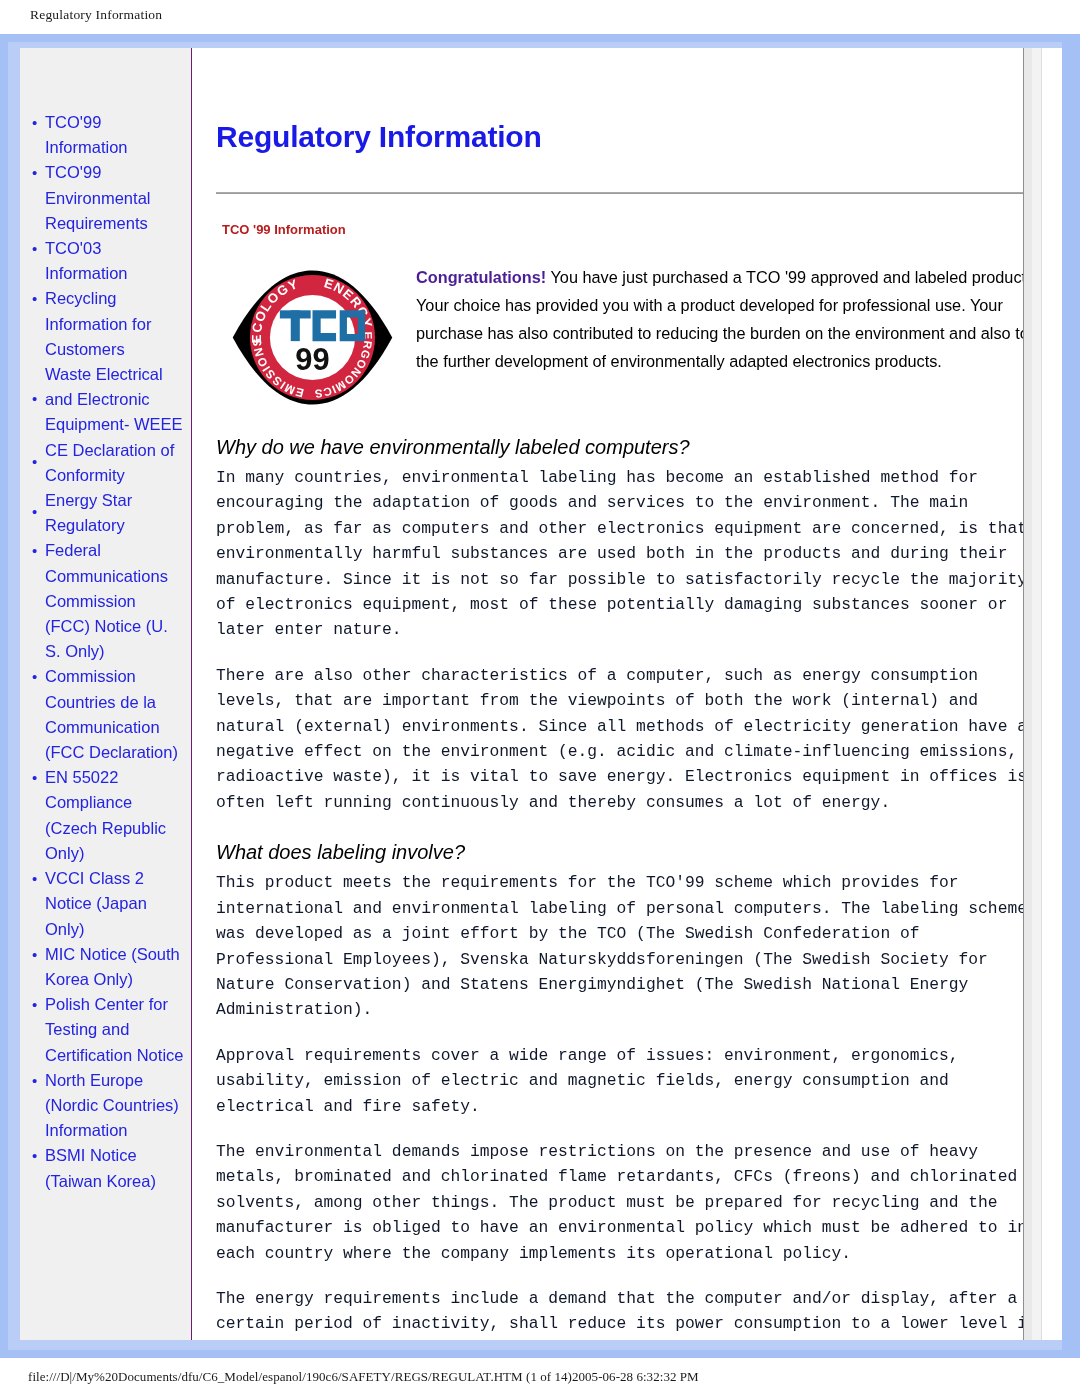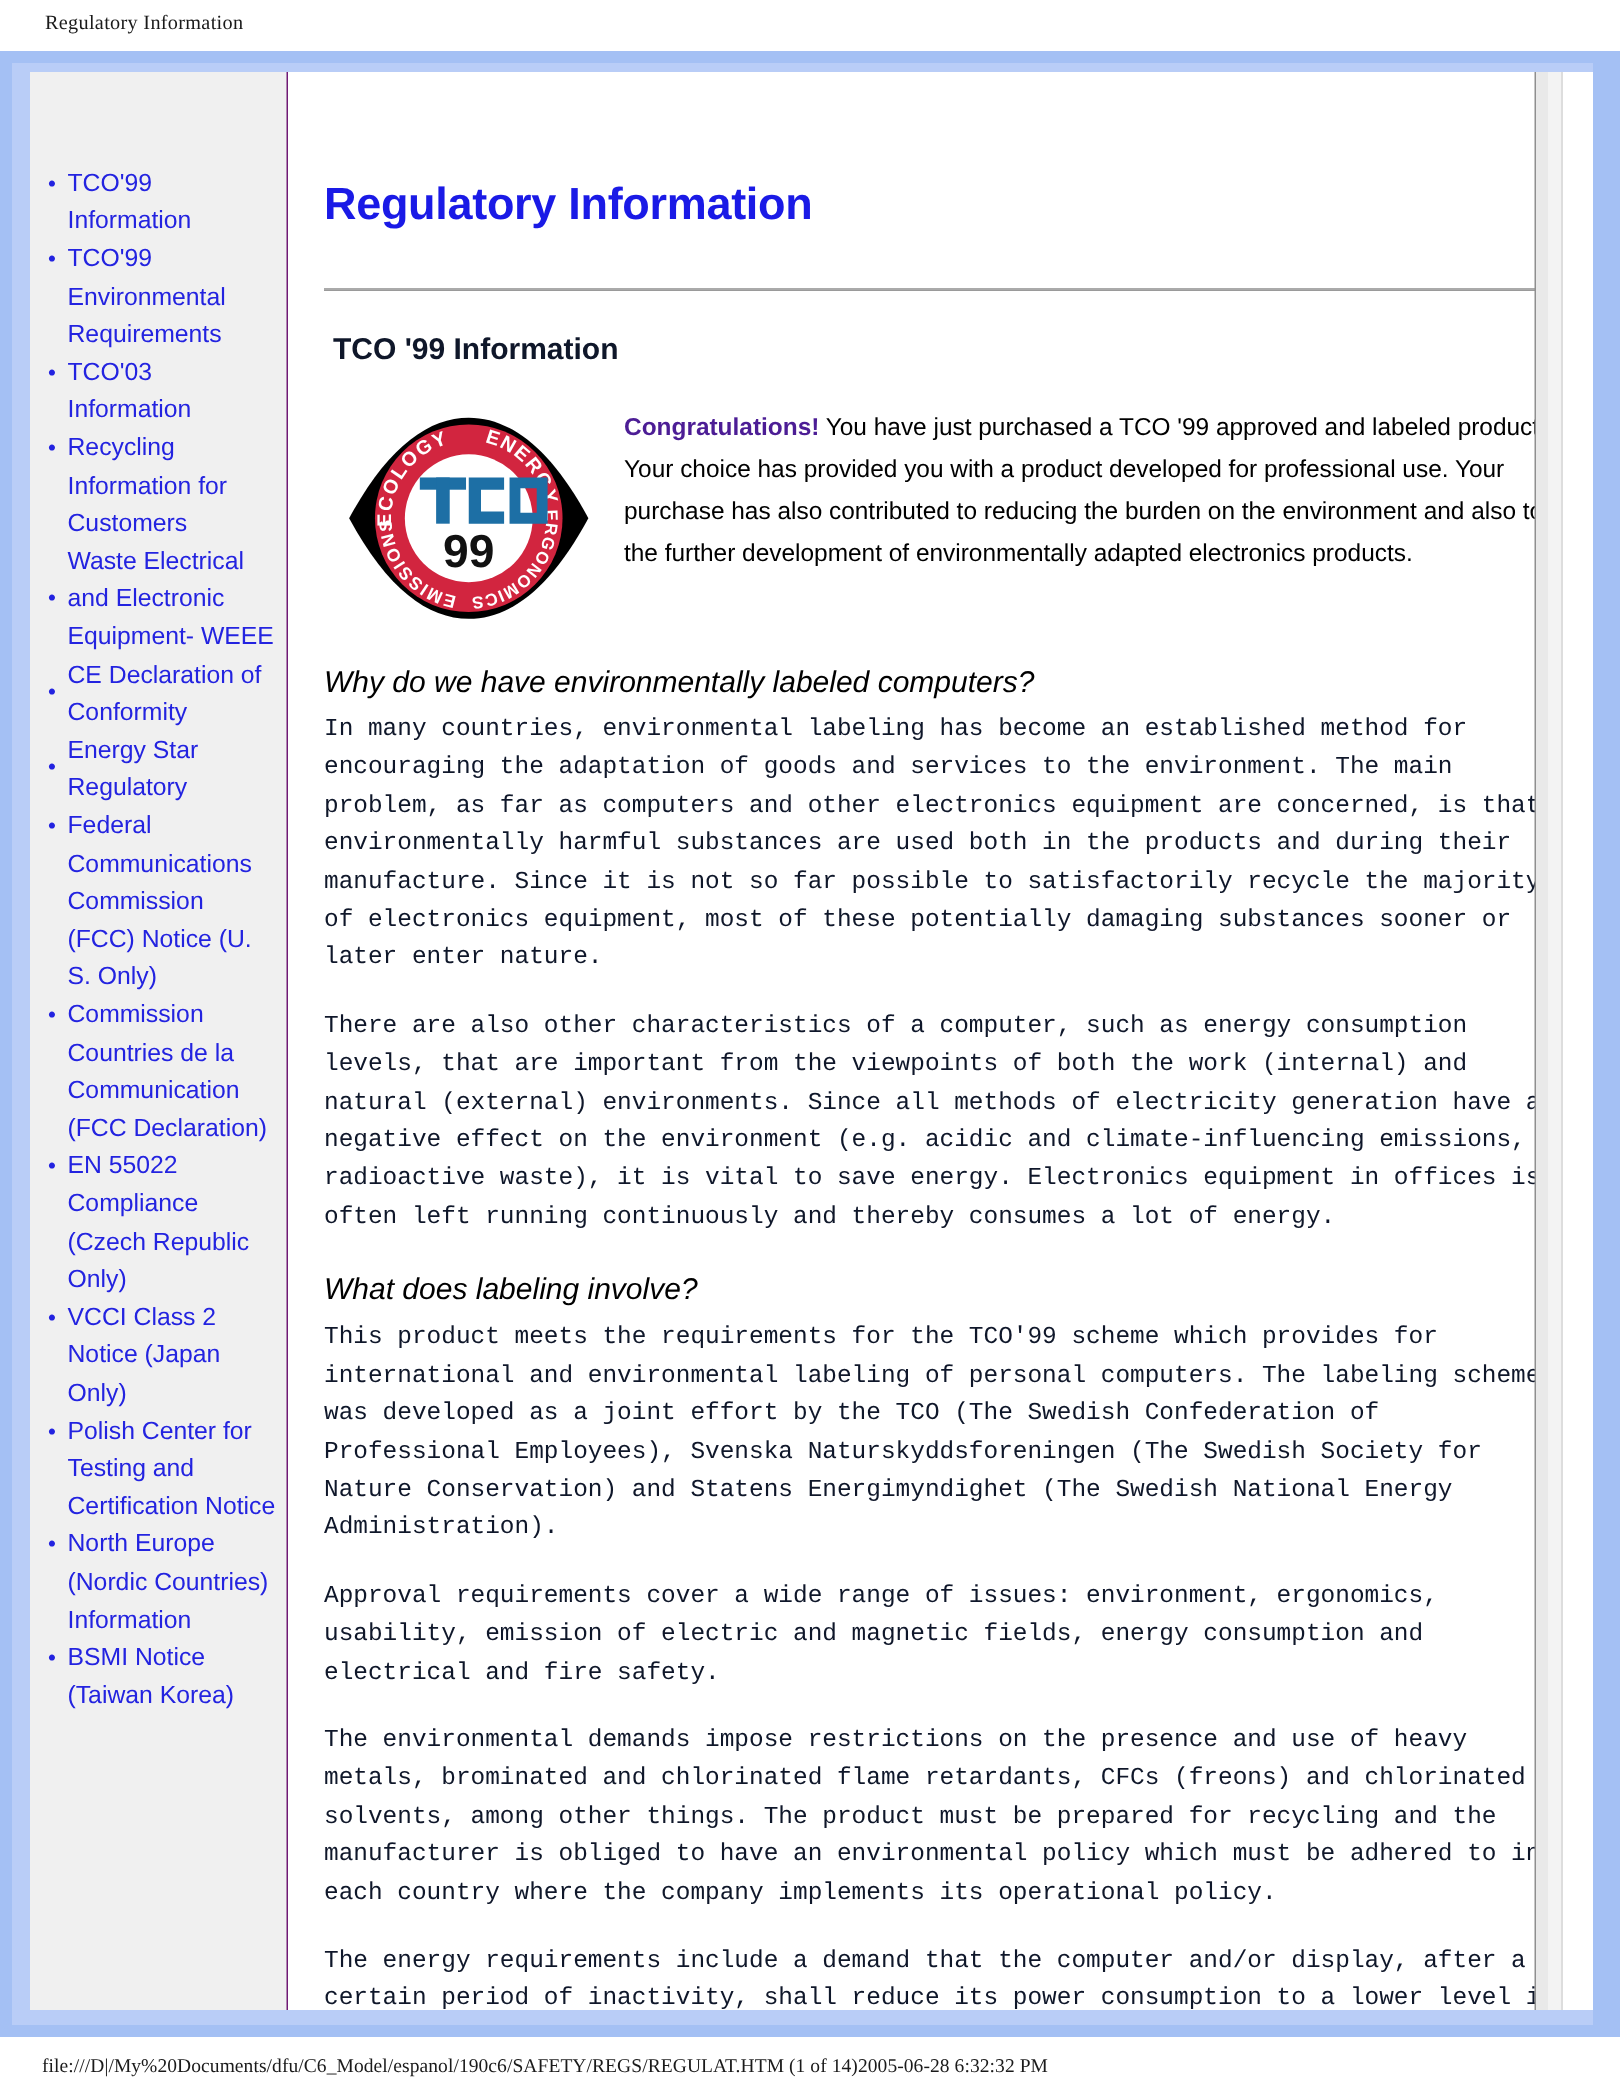--- a/index.html
+++ b/index.html
@@ -151,23 +151,23 @@
     margin-bottom: 0;
     height: 2px;
     width: 100%;
     background: linear-gradient(to bottom, #aaaaaa 0 1px, #9a9a9a 1px 2px);
     border: none;
   }
 
   .section-heading {
     margin: 28px 0 0 6px;
     font-family: "Liberation Sans", sans-serif;
-    font-size: 20px;
+    font-size: 13px;
     font-weight: bold;
-    color: #0f172a;
+    color: #b91c1c;
   }
 
   .subheading {
     margin: 26px 0 6px 0;
     font-family: "Liberation Sans", sans-serif;
     font-size: 20px;
     font-style: italic;
     font-weight: normal;
     color: #000000;
   }
@@ -265,20 +265,23 @@
           <span>Federal Communications Commission (FCC) Notice (U. S. Only)</span>
         </li>
         <li class="nav-item">
           <span>Commission Countries de la Communication (FCC Declaration)</span>
         </li>
         <li class="nav-item">
           <span>EN 55022 Compliance (Czech Republic Only)</span>
         </li>
         <li class="nav-item">
           <span>VCCI Class 2 Notice (Japan Only)</span>
+        </li>
+        <li class="nav-item">
+          <span>MIC Notice (South Korea Only)</span>
         </li>
         <li class="nav-item">
           <span>Polish Center for Testing and Certification Notice</span>
         </li>
         <li class="nav-item">
           <span>North Europe (Nordic Countries) Information</span>
         </li>
         <li class="nav-item">
           <span>BSMI Notice (Taiwan Korea)</span>
         </li>

